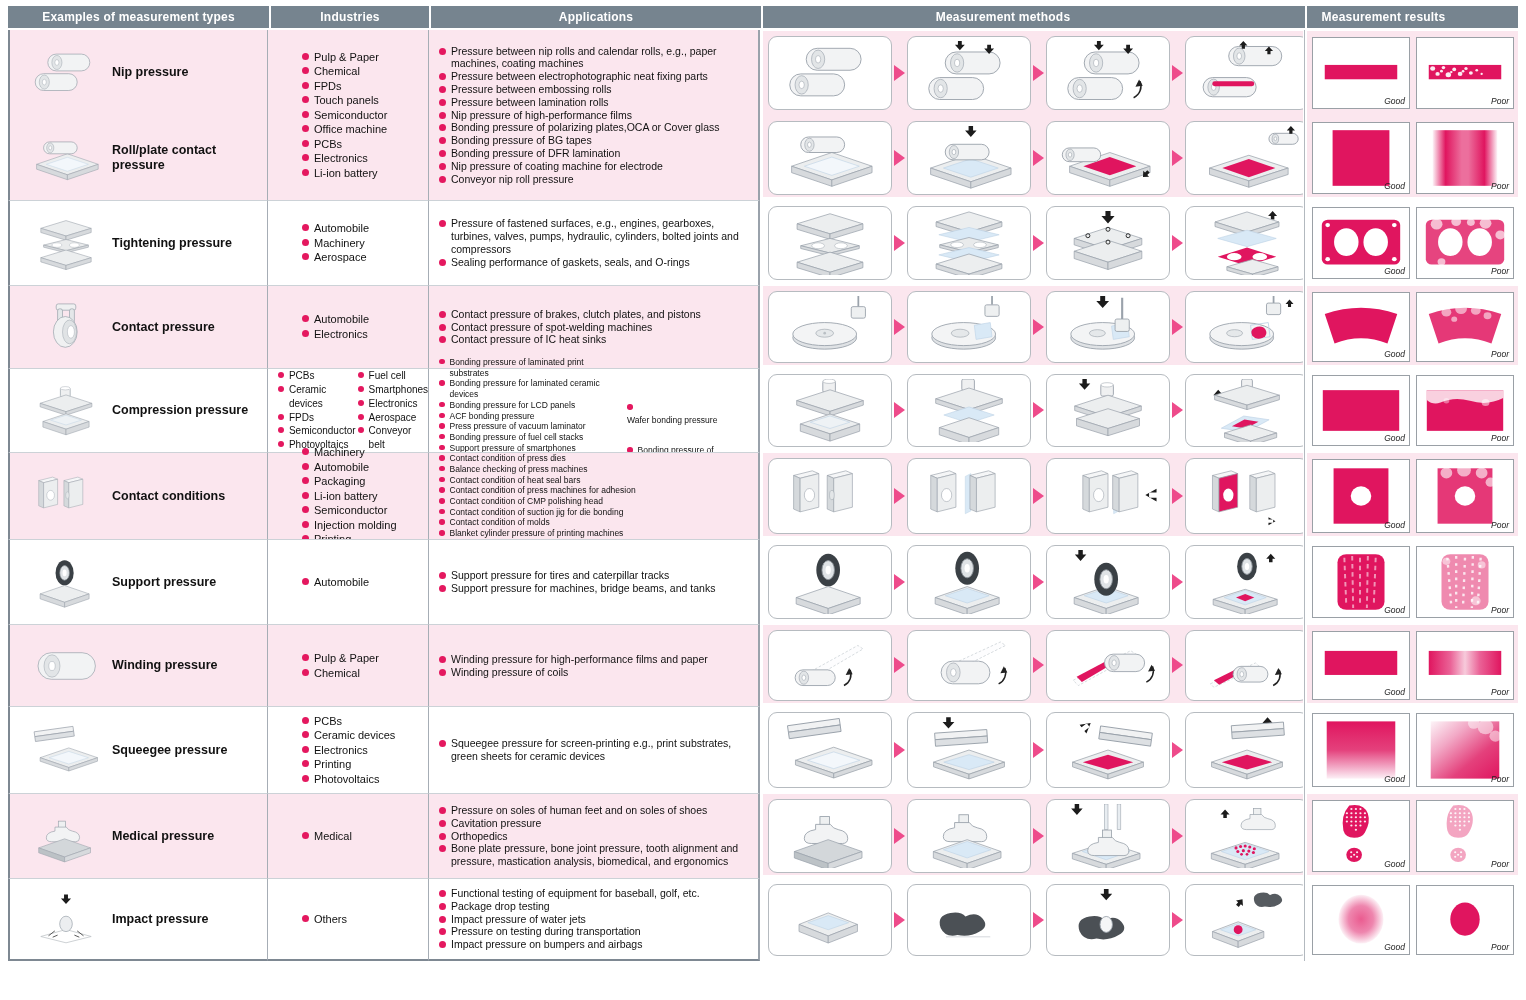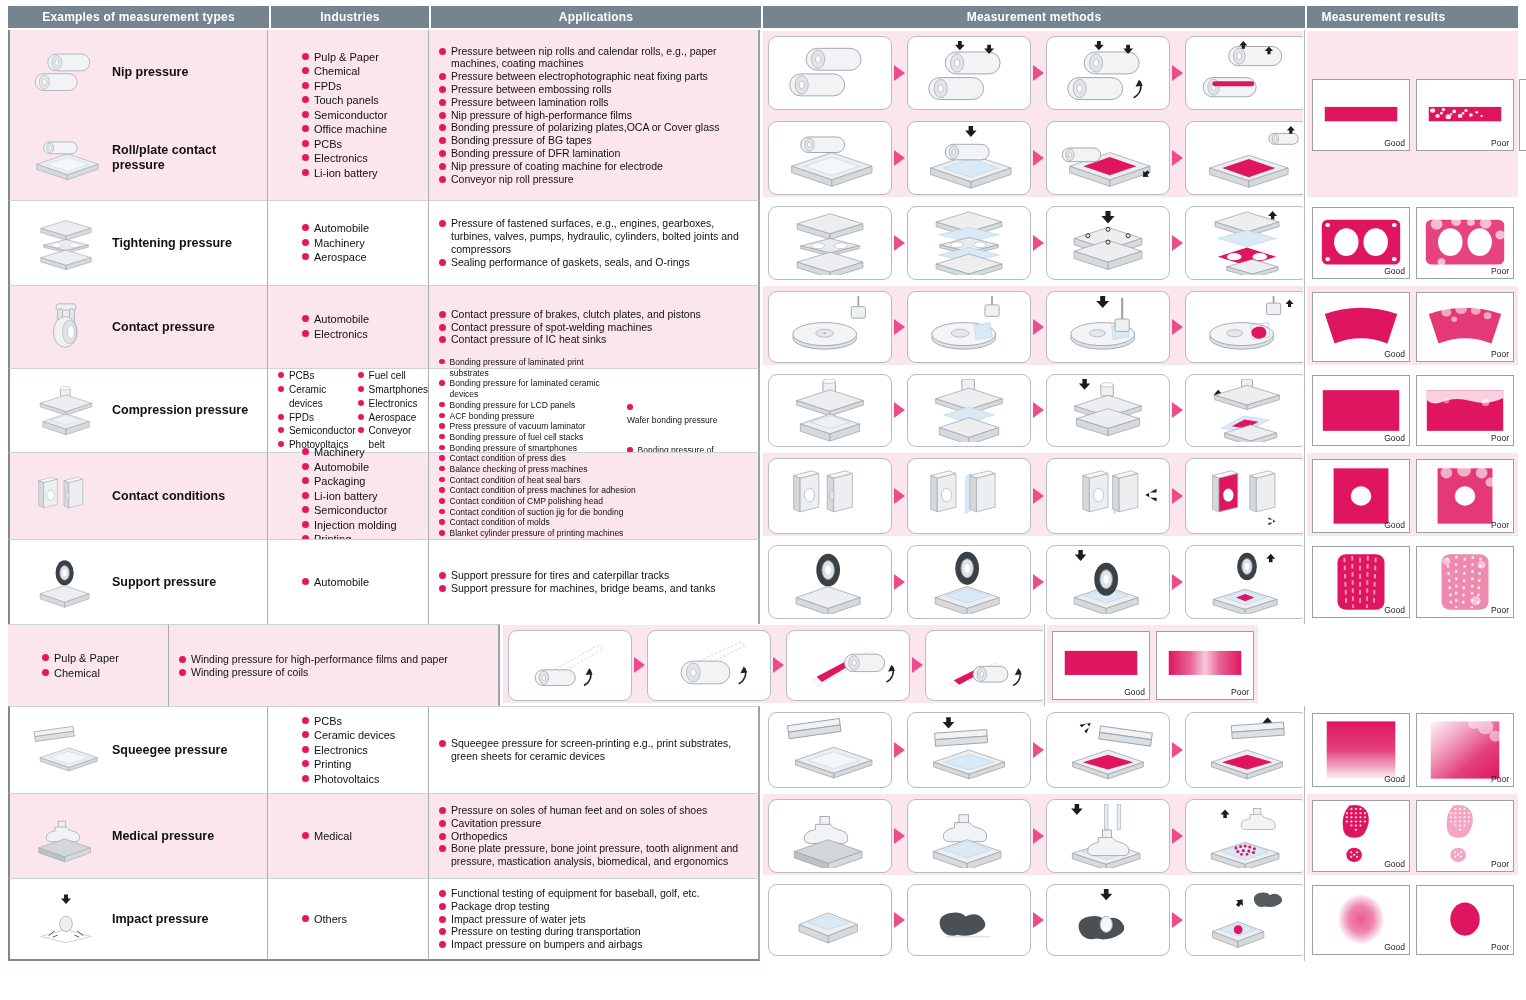--- a/index.html
+++ b/index.html
@@ -45,42 +45,42 @@
   .apps2item{position:absolute;display:flex;gap:5px;font-size:8.5px;line-height:1.26;align-items:flex-start;color:#111;}
   .apps2item .dot{width:5.5px;height:5.5px;border-radius:50%;background:#e4185f;margin-top:2px;flex:none;}
   
   .mwrap{position:relative;height:100%;display:flex;flex-direction:column;}
   .mrow{flex:1;display:flex;align-items:center;padding-left:5px;position:relative;}
   .mcard{width:122px;background:#fff;border:1px solid #b6bbc0;border-radius:9px;flex:none;
     display:flex;align-items:center;justify-content:center;overflow:hidden;}
   .parr{width:0;height:0;border-top:8px solid transparent;border-bottom:8px solid transparent;
     border-left:11px solid #ee4b8b;margin:0 2px;flex:none;}
   
-  .rwrap{position:relative;height:100%;display:flex;flex-direction:row;}
+  .rwrap{position:relative;height:100%;display:flex;flex-direction:column;font-style:italic;}
   .rrow{flex:1;display:flex;align-items:center;gap:6px;padding-left:5px;position:relative;}
   .thumb{width:98px;background:#fff;border:1px solid #9aa0a6;position:relative;flex:none;box-sizing:border-box;}
   .thumb svg{position:absolute;left:0;top:0;width:100%;height:100%;}
   .thumb .rlabel{position:absolute;right:4px;bottom:2px;font-size:8.5px;color:#222;z-index:2;}
   
   .footnote{position:absolute;right:10px;top:1008px;font-size:9.5px;color:#222;}
 </style>
 </head>
 <body>
 
 <div class="sheet">
 
   <div class="hdr">
     <div class="sep" style="left:261px"></div>
     <div class="sep" style="left:421px"></div>
     <div class="sep" style="left:753px"></div>
     <div class="sep" style="left:1297px"></div>
     <div class="hcell" style="left:0;width:261px">Examples of measurement types</div>
     <div class="hcell" style="left:263px;width:158px">Industries</div>
     <div class="hcell" style="left:423px;width:330px">Applications</div>
-    <div class="hcell" style="left:755px;width:542px">Measurement methods</div>
+    <div class="hcell" style="left:724px;width:542px">Measurement methods</div>
     <div class="hcell" style="left:1270px;width:211px">Measurement results</div>
   </div>
 
   <div id="rows">
       <div class="row pink" style="height: 170px;">
         <div class="c1">
           <div class="type-row">
             <div class="type-icon">
               <svg viewBox="0 0 120 70" width="84" height="54">
                 <rect x="34" y="8" width="60" height="24" rx="12" fill="#f2f3f4" stroke="#9aa2ab"></rect>
@@ -739,21 +739,21 @@
             <li>
               <span class="dot"></span>
               <span>Press pressure of vacuum laminator</span>
             </li>
             <li>
               <span class="dot"></span>
               <span>Bonding pressure of fuel cell stacks</span>
             </li>
             <li>
               <span class="dot"></span>
-              <span>Bonding pressure of smartphones</span>
+              <span>Support pressure of smartphones</span>
             </li>
             <li>
               <span class="dot"></span>
               <span>Composite layup pressure</span>
             </li>
           </ul>
           <div class="apps2item" style="left: 198px; top: 33px; flex-direction: column;">
             <span class="dot"></span>
             <span>Wafer bonding pressure</span>
           </div>
@@ -1153,20 +1153,32 @@
                     <circle cx="66" cy="20" r="4"></circle>
                   </g>
                 </svg>
                 <span class="rlabel">Poor</span>
               </div>
             </div>
           </div>
         </div>
       </div>
       <div class="row pink" style="height: 82px;">
+        <div class="c1">
+          <div class="type-row">
+            <div class="type-icon">
+              <svg viewBox="0 0 120 70" width="84" height="54">
+                <rect x="20" y="16" width="82" height="38" rx="19" fill="#f2f3f4" stroke="#9aa2ab"></rect>
+                <ellipse cx="40" cy="35" rx="11.4" ry="15.959999999999999" fill="#e2e5e7" stroke="#9aa2ab" stroke-width=".7"></ellipse>
+                <ellipse cx="40" cy="35" rx="4.56" ry="6.460000000000001" fill="#fff" stroke="#9aa2ab" stroke-width=".6"></ellipse>
+              </svg>
+            </div>
+            <div class="type-label">Winding pressure</div>
+          </div>
+        </div>
         <div class="c2">
           <ul class="blist">
             <li>
               <span class="dot"></span>
               <span>Pulp &amp; Paper</span>
             </li>
             <li>
               <span class="dot"></span>
               <span>Chemical</span>
             </li>

